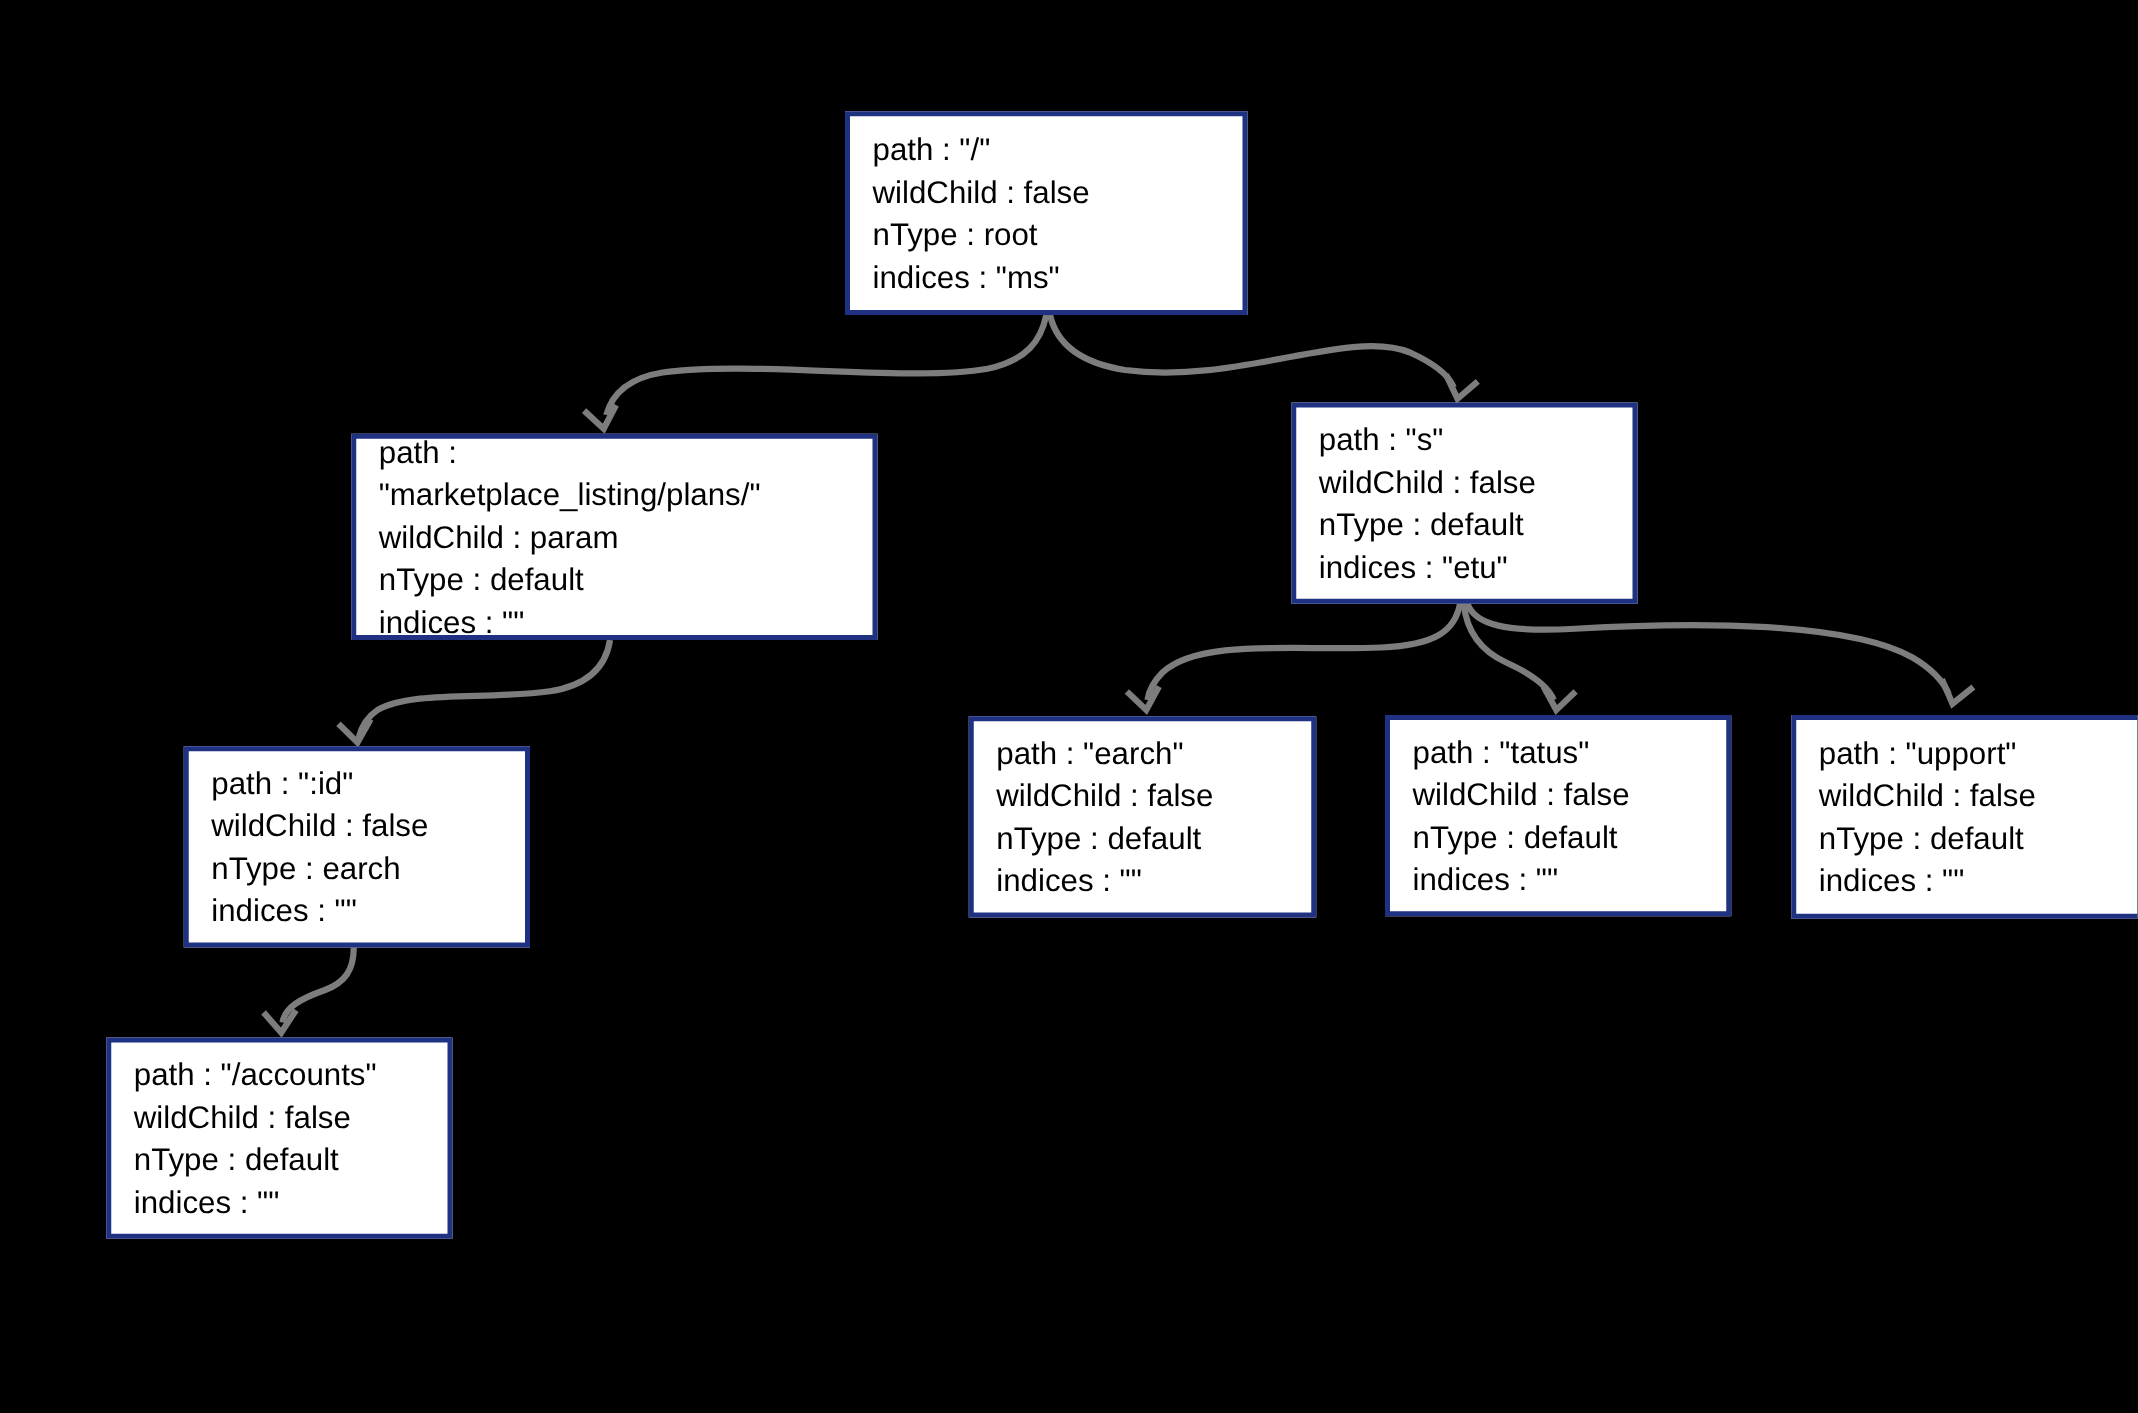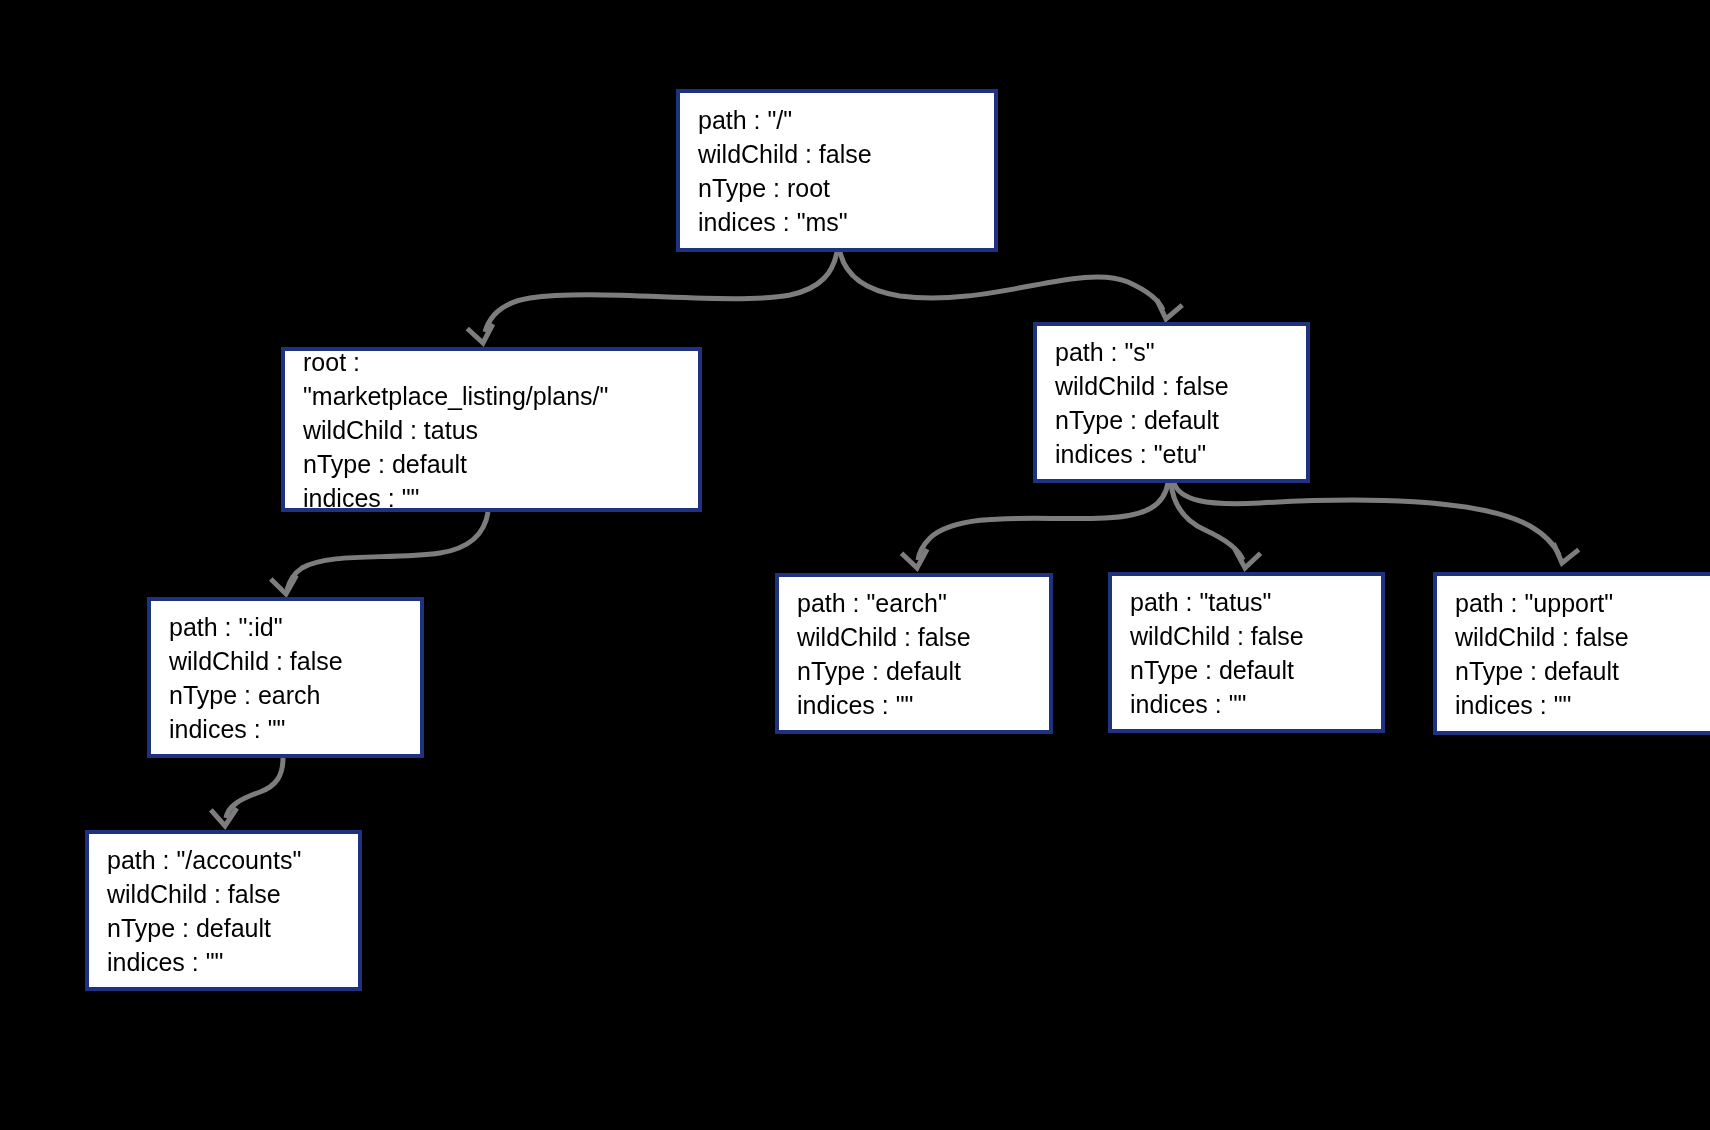--- a/index.html
+++ b/index.html
@@ -88,23 +88,23 @@
     <div class="node-lines">
       <div>path : "/"</div>
       <div>wildChild : false</div>
       <div>nType : root</div>
       <div>indices : "ms"</div>
     </div>
   </div>
 
   <div class="node" id="n-marketplace">
     <div class="node-lines">
-      <div>root :</div>
+      <div>path :</div>
       <div>"marketplace_listing/plans/"</div>
-      <div>wildChild : tatus</div>
+      <div>wildChild : param</div>
       <div>nType : default</div>
       <div>indices : ""</div>
     </div>
   </div>
 
   <div class="node" id="n-s">
     <div class="node-lines">
       <div>path : "s"</div>
       <div>wildChild : false</div>
       <div>nType : default</div>

